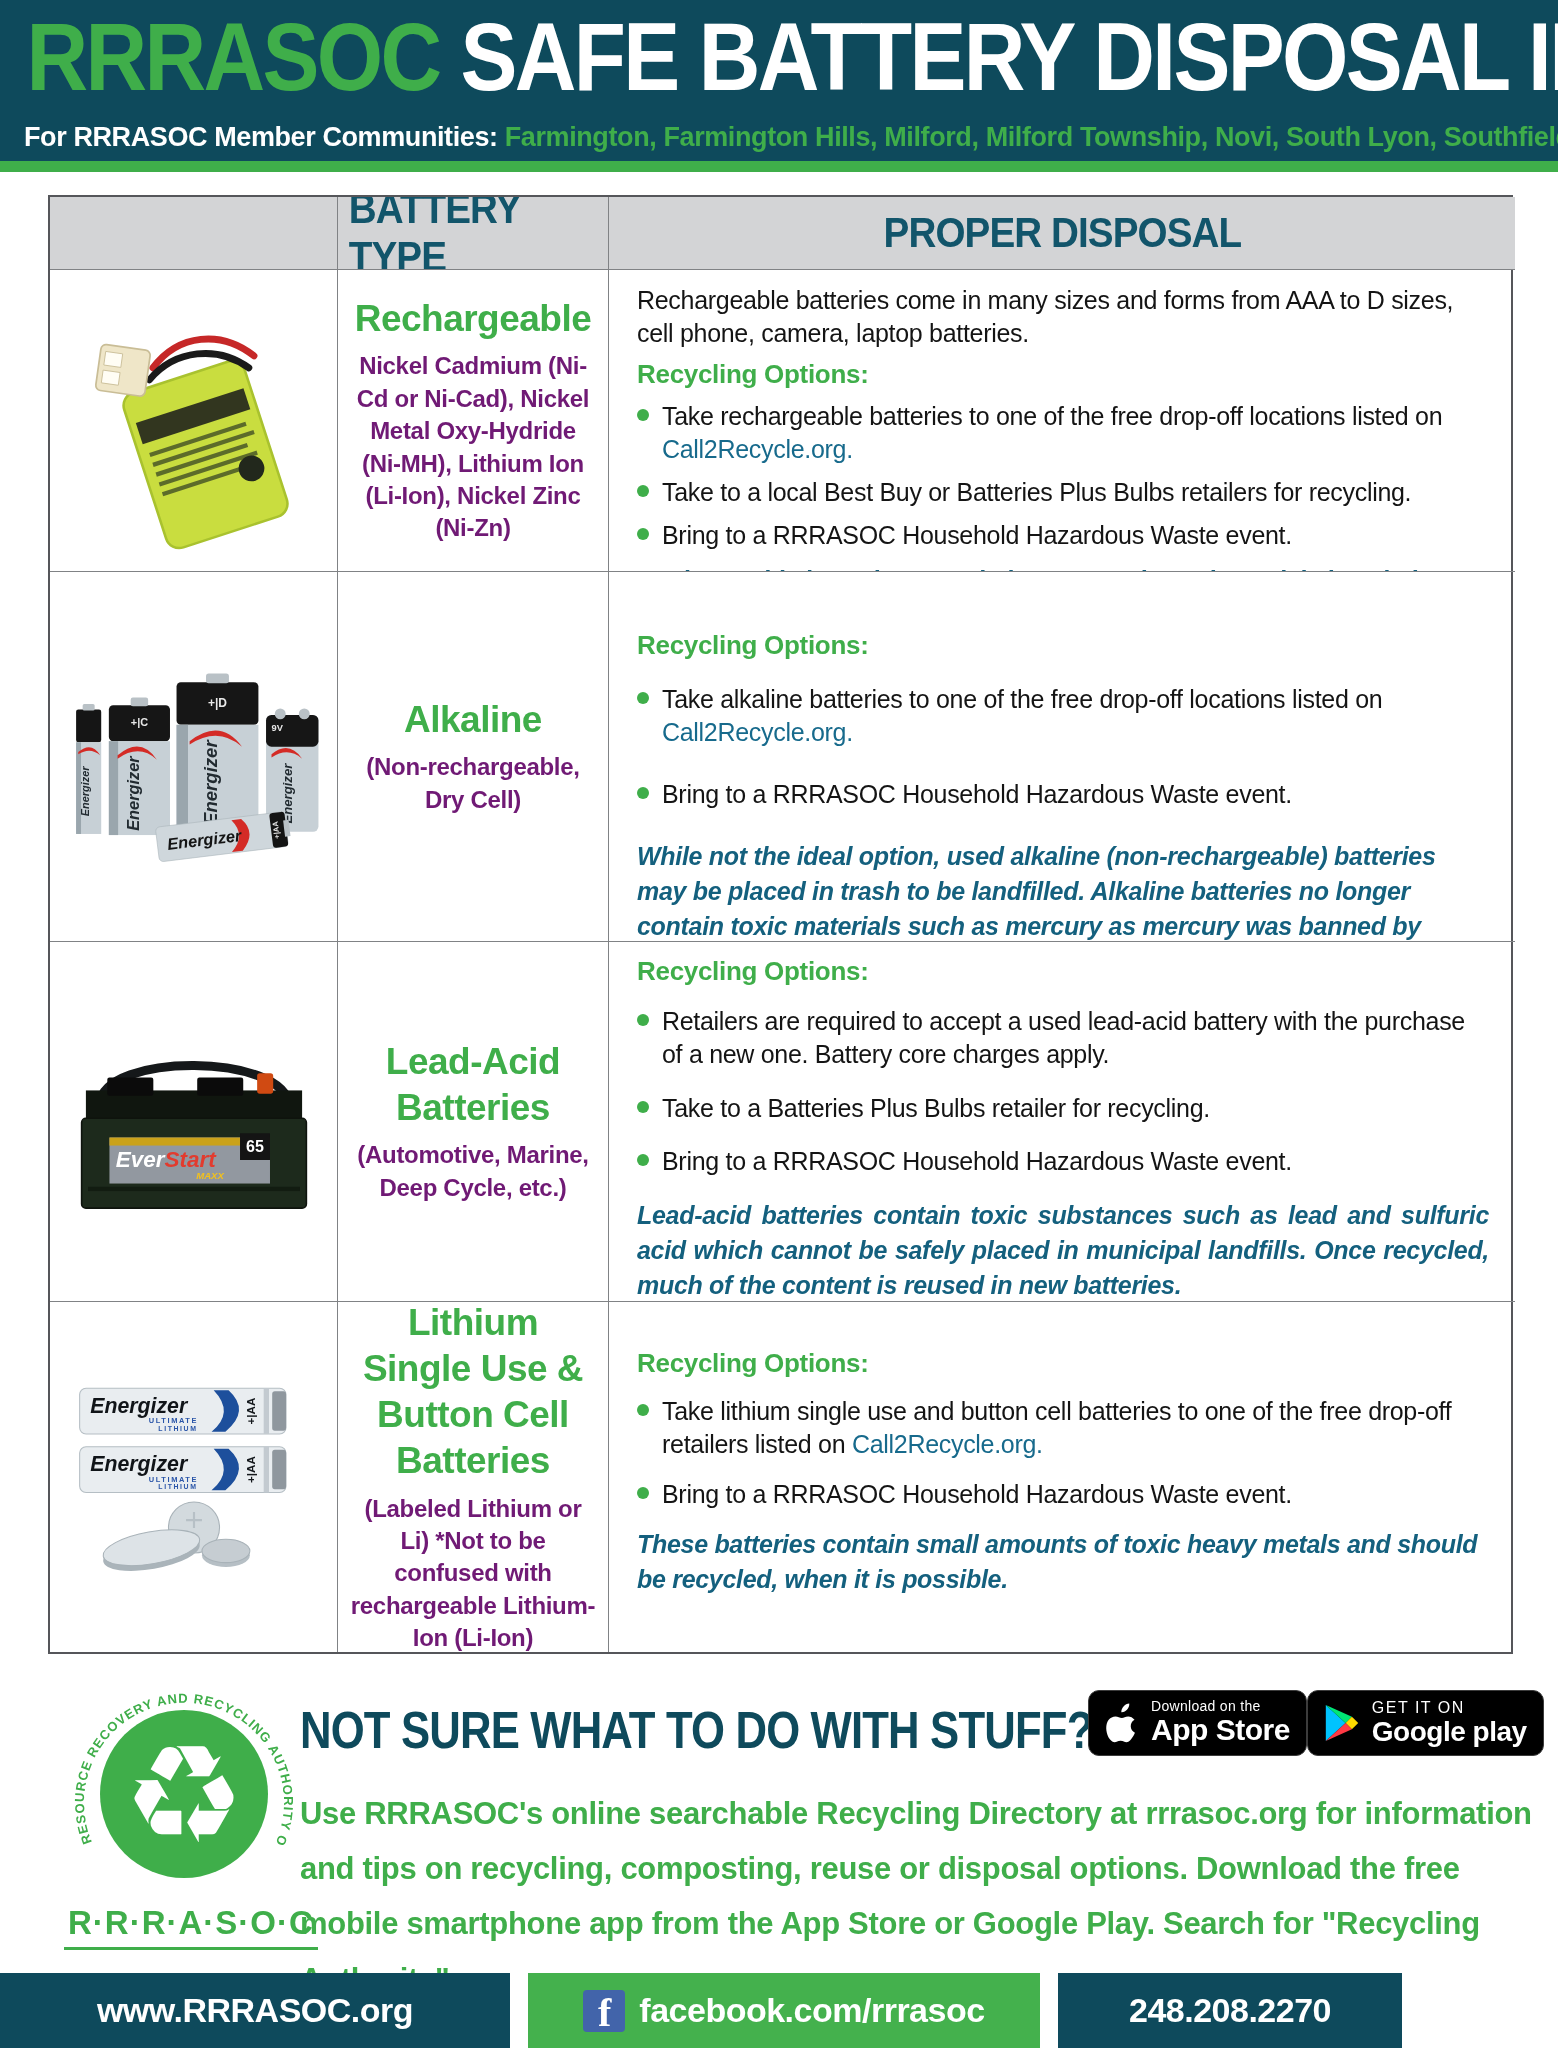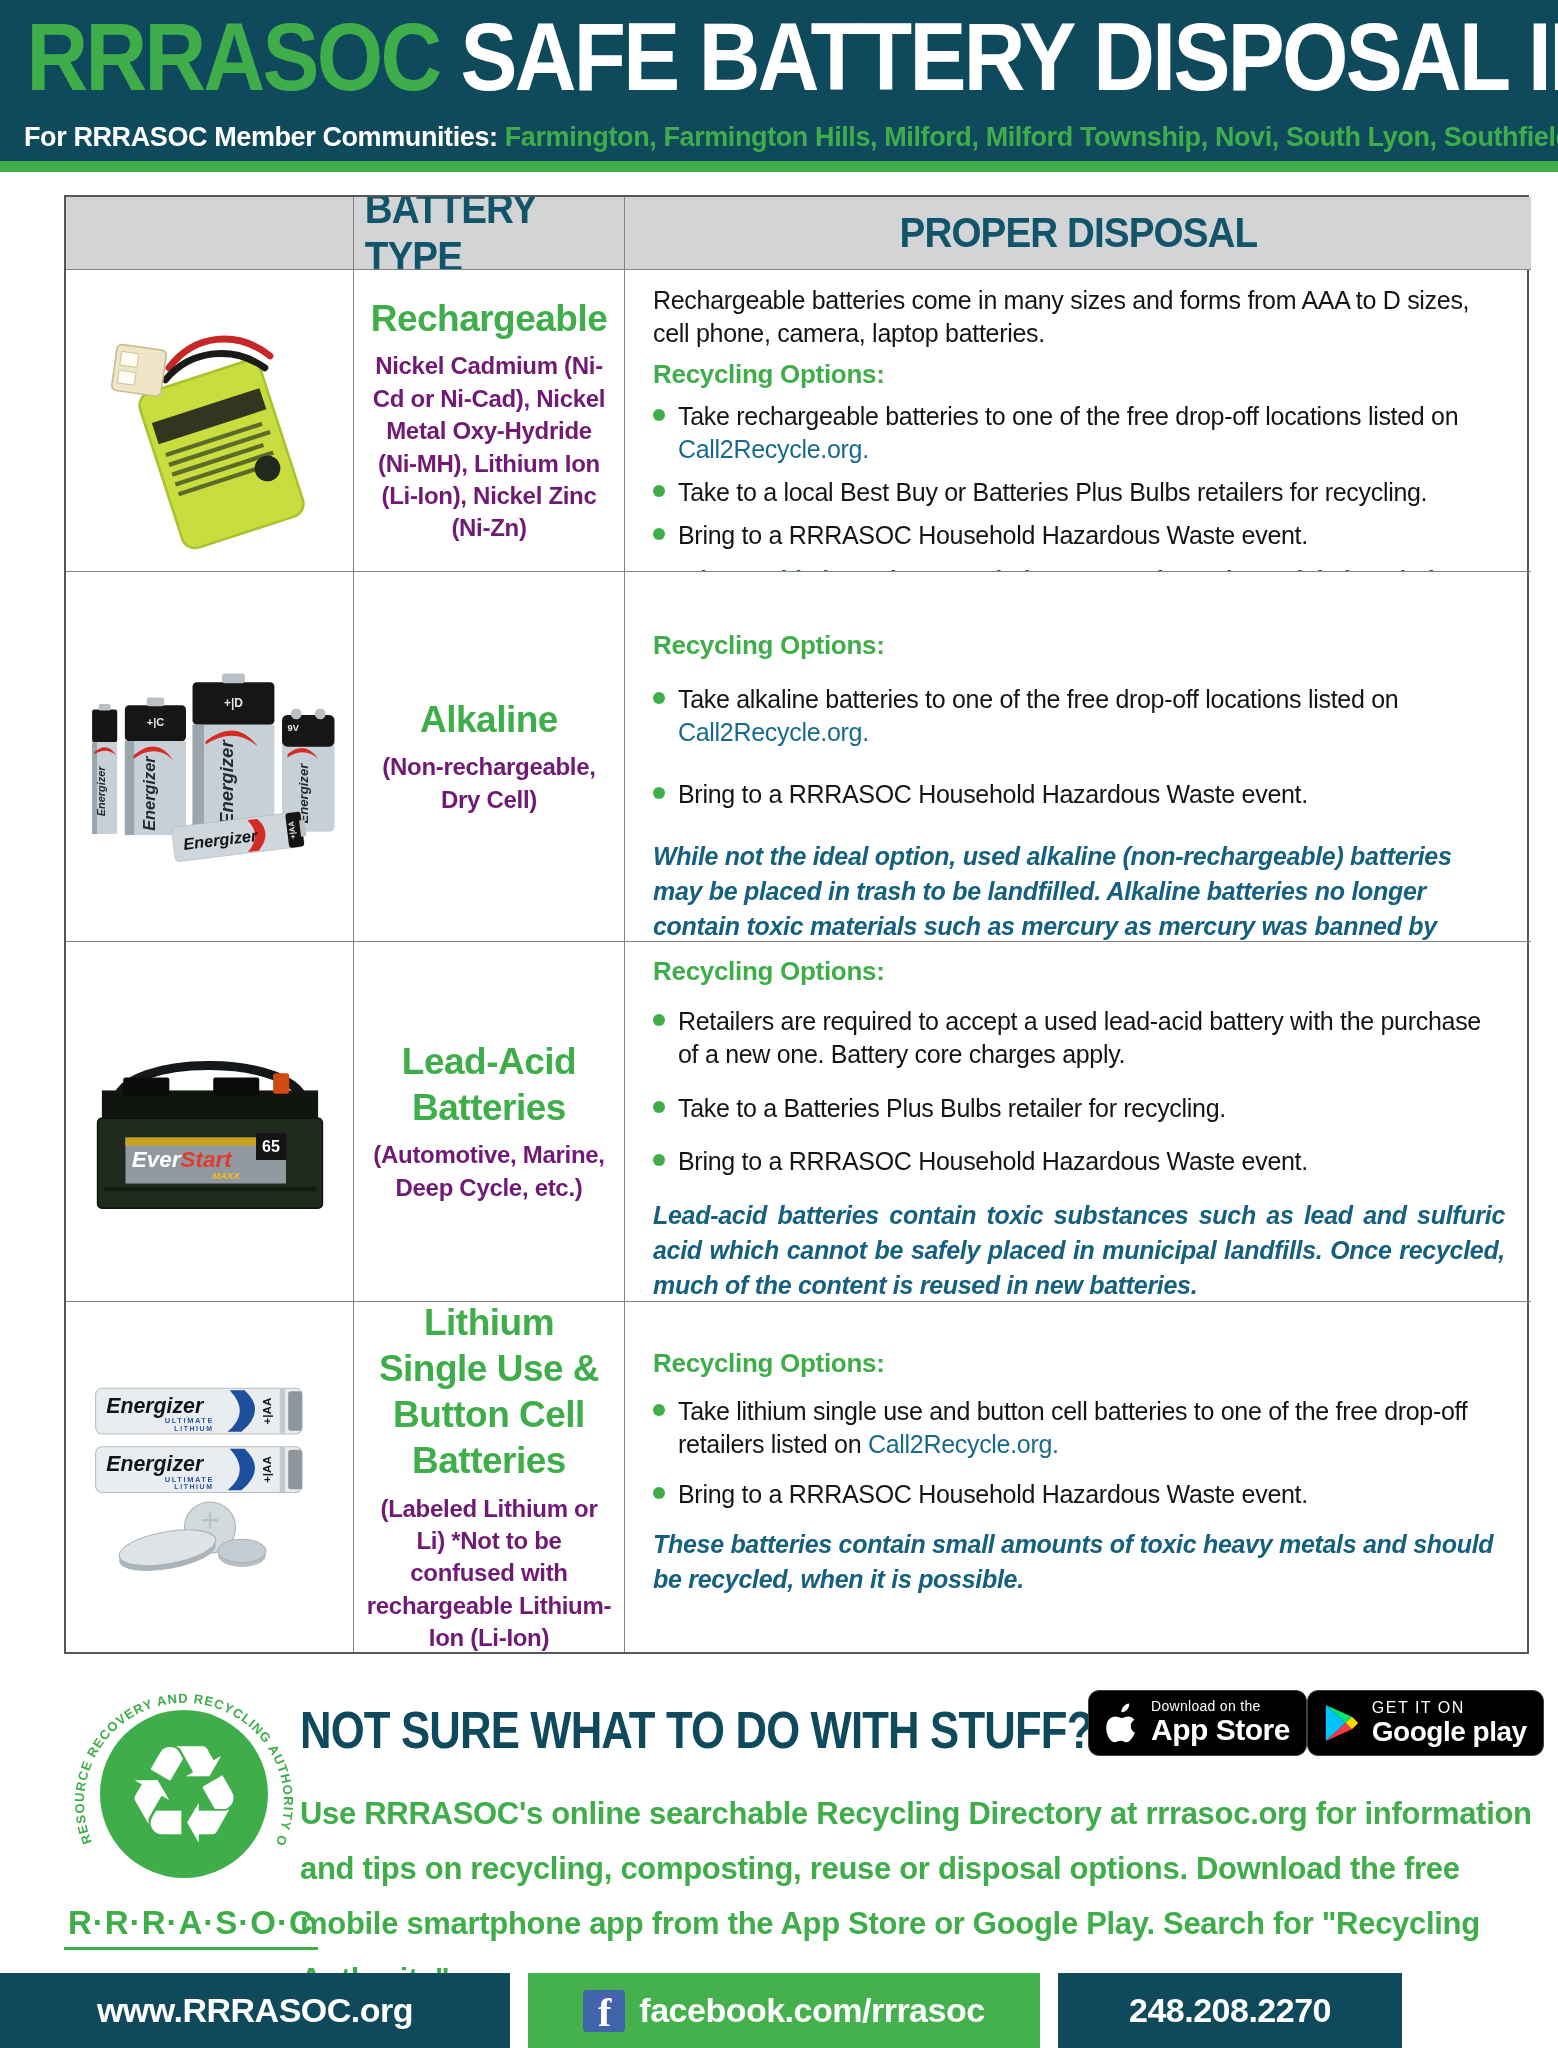--- a/index.html
+++ b/index.html
@@ -21,21 +21,21 @@
   .hdr-title{margin:0;padding:6px 0 0 30px;font-size:97px;font-weight:bold;line-height:1.05;
              white-space:nowrap;letter-spacing:-3px;transform:scaleX(0.88);transform-origin:left top;}
   .hdr-title .brand{color:var(--green);}
   .hdr-title .rest{color:#ffffff;}
   .hdr-sub{position:absolute;left:24px;bottom:8px;font-size:27px;font-weight:bold;white-space:nowrap;letter-spacing:-0.4px;}
   .hdr-sub .lbl{color:#ffffff;}
   .hdr-sub .cities{color:var(--green);}
   .green-strip{position:absolute;left:0;top:161px;width:1558px;height:11px;background:var(--green);}
 
   
-  .table{position:absolute;left:64px;top:195px;width:1465px;
+  .table{position:absolute;left:48px;top:195px;width:1465px;
          display:grid;grid-template-columns:288px 271px 906px;
          grid-template-rows:73px 302px 370px 360px 350px;
          border:2px solid #55565a;background:#fff;}
   .cell{border-right:1px solid var(--line);border-bottom:1px solid var(--line);overflow:hidden;}
   .cell.last-col{border-right:none;}
   .cell.last-row{border-bottom:none;}
   .hcell{background:var(--hdr-gray);display:flex;align-items:center;justify-content:center;}
   .hcell span{font-size:42px;font-weight:bold;color:var(--teal-text);letter-spacing:-1px;transform:scaleX(0.92);}
   .img-cell{display:flex;align-items:center;justify-content:center;}
   .type-cell{display:flex;flex-direction:column;align-items:center;justify-content:center;text-align:center;padding:8px 12px;}

